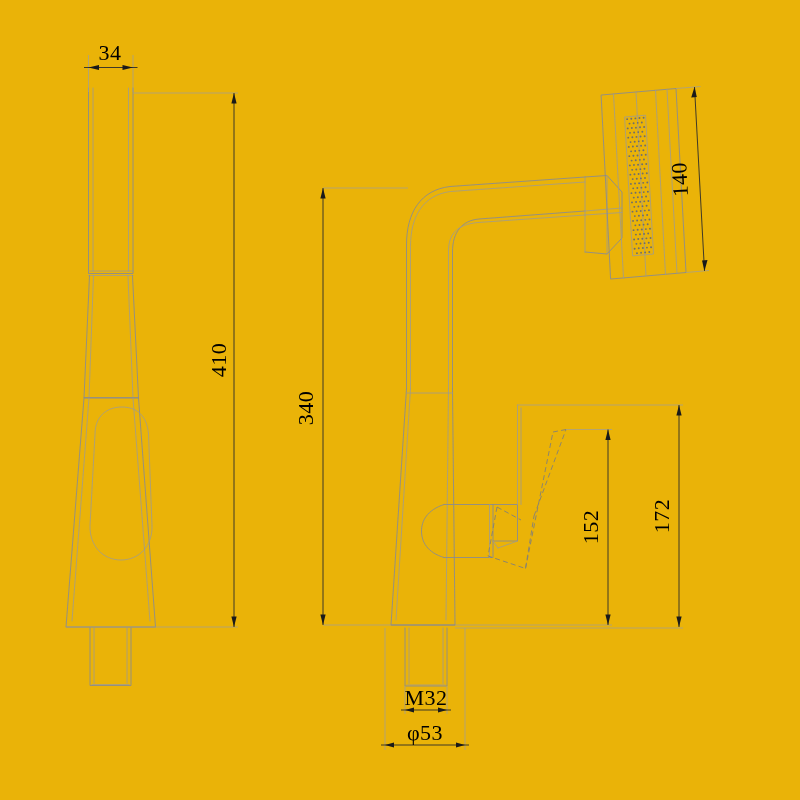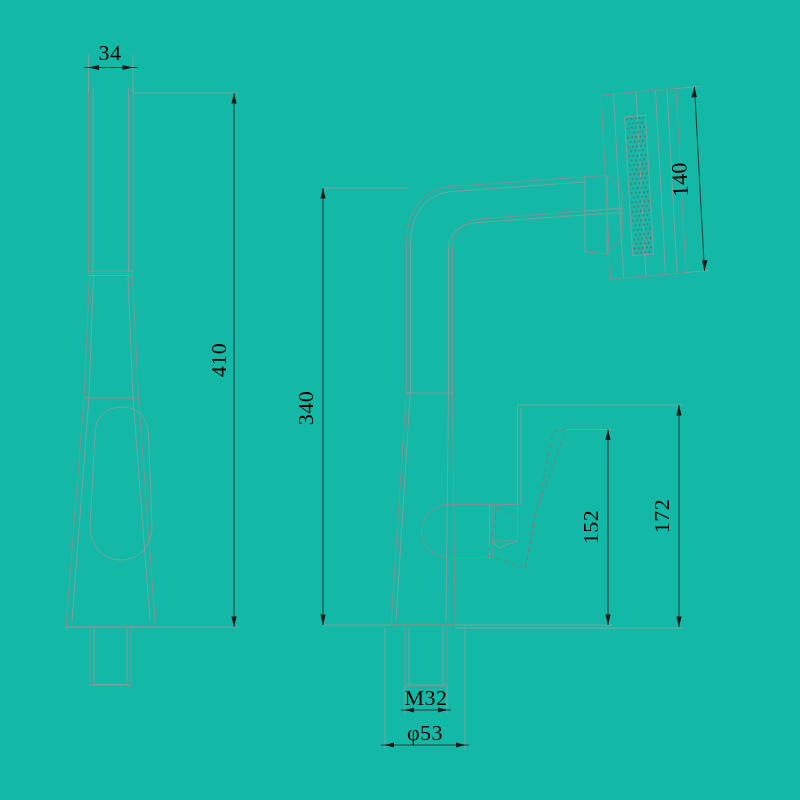--- a/index.html
+++ b/index.html
@@ -10,21 +10,21 @@
   body {
     width: 800px;
     height: 800px;
     font-family: "Liberation Serif", serif;
     overflow: hidden;
   }
   #drawing-root {
     position: relative;
     width: 800px;
     height: 800px;
-    background: #14b8a6;
+    background: #eab308;
   }
   svg#cad-canvas {
     display: block;
     width: 800px;
     height: 800px;
   }
   .outline {
     fill: none;
     stroke: #8c8c8c;
     stroke-width: 0.9;

